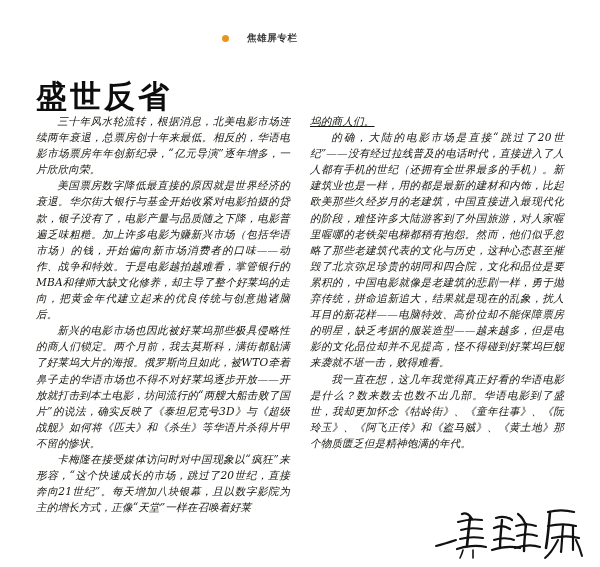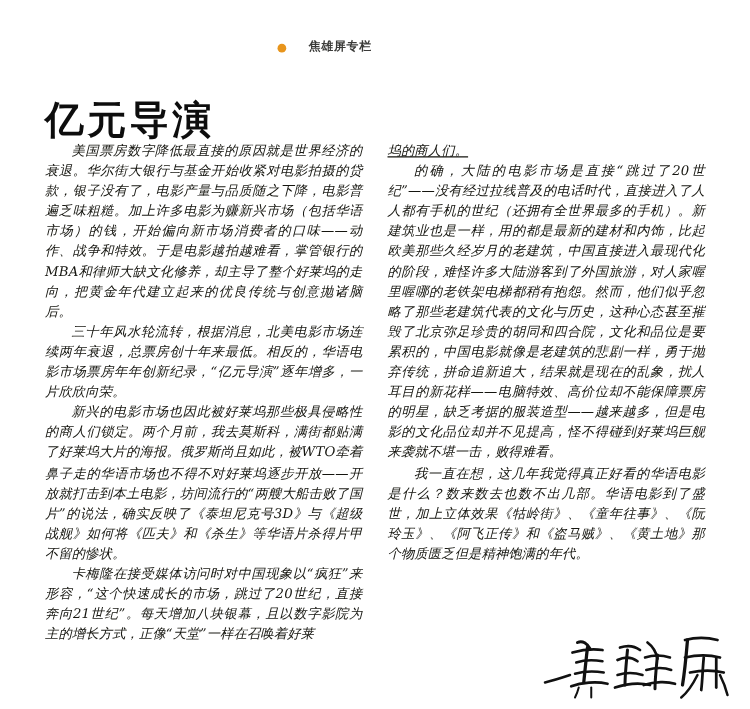--- a/index.html
+++ b/index.html
@@ -133,33 +133,33 @@
 <body>
 
 <div class="page">
 
 
   <div class="column-tag">
     <span class="dot"></span>
     <span class="column-tag-label">焦雄屏专栏</span>
   </div>
 
-  <h1 class="headline">亿元导演</h1>
+  <h1 class="headline">盛世反省</h1>
 
   <div class="columns">
     <div class="col">
+      <p>三十年风水轮流转，根据消息，北美电影市场连续两年衰退，总票房创十年来最低。相反的，华语电影市场票房年年创新纪录，“亿元导演”逐年增多，一片欣欣向荣。</p>
       <p>美国票房数字降低最直接的原因就是世界经济的衰退。华尔街大银行与基金开始收紧对电影拍摄的贷款，银子没有了，电影产量与品质随之下降，电影普遍乏味粗糙。加上许多电影为赚新兴市场（包括华语市场）的钱，开始偏向新市场消费者的口味——动作、战争和特效。于是电影越拍越难看，掌管银行的MBA和律师大缺文化修养，却主导了整个好莱坞的走向，把黄金年代建立起来的优良传统与创意抛诸脑后。</p>
-      <p>三十年风水轮流转，根据消息，北美电影市场连续两年衰退，总票房创十年来最低。相反的，华语电影市场票房年年创新纪录，“亿元导演”逐年增多，一片欣欣向荣。</p>
       <p>新兴的电影市场也因此被好莱坞那些极具侵略性的商人们锁定。两个月前，我去莫斯科，满街都贴满了好莱坞大片的海报。俄罗斯尚且如此，被WTO牵着鼻子走的华语市场也不得不对好莱坞逐步开放——开放就打击到本土电影，坊间流行的“两艘大船击败了国片”的说法，确实反映了《泰坦尼克号3D》与《超级战舰》如何将《匹夫》和《杀生》等华语片杀得片甲不留的惨状。</p>
       <p>卡梅隆在接受媒体访问时对中国现象以“疯狂”来形容，“这个快速成长的市场，跳过了20世纪，直接奔向21世纪”。每天增加八块银幕，且以数字影院为主的增长方式，正像“天堂”一样在召唤着好莱</p>
     </div>
     <div class="col">
       <p class="no-indent">坞的商人们。</p>
       <p>的确，大陆的电影市场是直接“跳过了20世纪”——没有经过拉线普及的电话时代，直接进入了人人都有手机的世纪（还拥有全世界最多的手机）。新建筑业也是一样，用的都是最新的建材和内饰，比起欧美那些久经岁月的老建筑，中国直接进入最现代化的阶段，难怪许多大陆游客到了外国旅游，对人家喔里喔哪的老铁架电梯都稍有抱怨。然而，他们似乎忽略了那些老建筑代表的文化与历史，这种心态甚至摧毁了北京弥足珍贵的胡同和四合院，文化和品位是要累积的，中国电影就像是老建筑的悲剧一样，勇于抛弃传统，拼命追新追大，结果就是现在的乱象，扰人耳目的新花样——电脑特效、高价位却不能保障票房的明星，缺乏考据的服装造型——越来越多，但是电影的文化品位却并不见提高，怪不得碰到好莱坞巨舰来袭就不堪一击，败得难看。</p>
-      <p>我一直在想，这几年我觉得真正好看的华语电影是什么？数来数去也数不出几部。华语电影到了盛世，加上立体效果《牯岭街》、《童年往事》、《阮玲玉》、《阿飞正传》和《盗马贼》、《黄土地》那个物质匮乏但是精神饱满的年代。</p>
+      <p>我一直在想，这几年我觉得真正好看的华语电影是什么？数来数去也数不出几部。华语电影到了盛世，我却更加怀念《牯岭街》、《童年往事》、《阮玲玉》、《阿飞正传》和《盗马贼》、《黄土地》那个物质匮乏但是精神饱满的年代。</p>
     </div>
   </div>
 
   <div class="signature">
     <svg width="160" height="62" viewBox="0 0 160 62" fill="none">
       <g stroke="#111" stroke-linecap="round" stroke-linejoin="round" fill="none">
 
         <path d="M4 48 C12 46 18 44 24 42" stroke-width="2"></path>
 
         <path d="M30 16 C34 14 38 17 40 21" stroke-width="2.4"></path>

